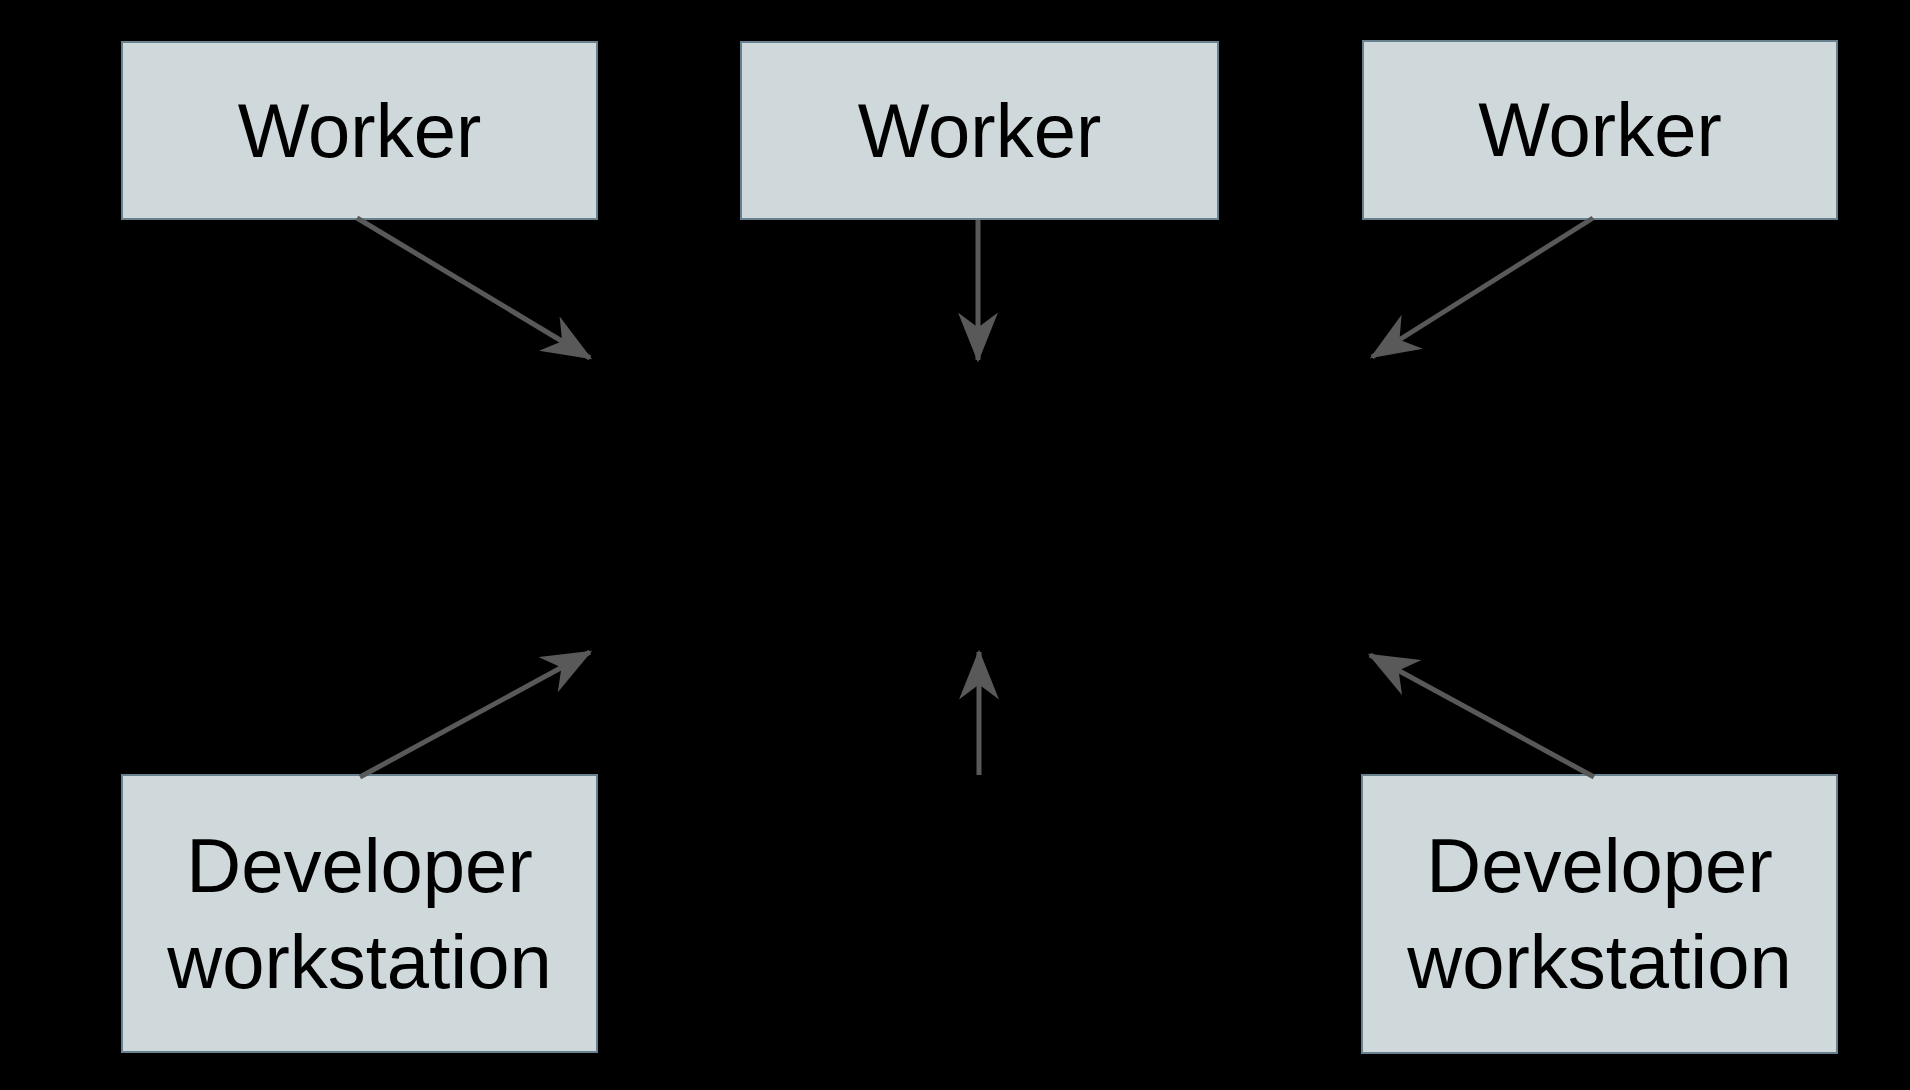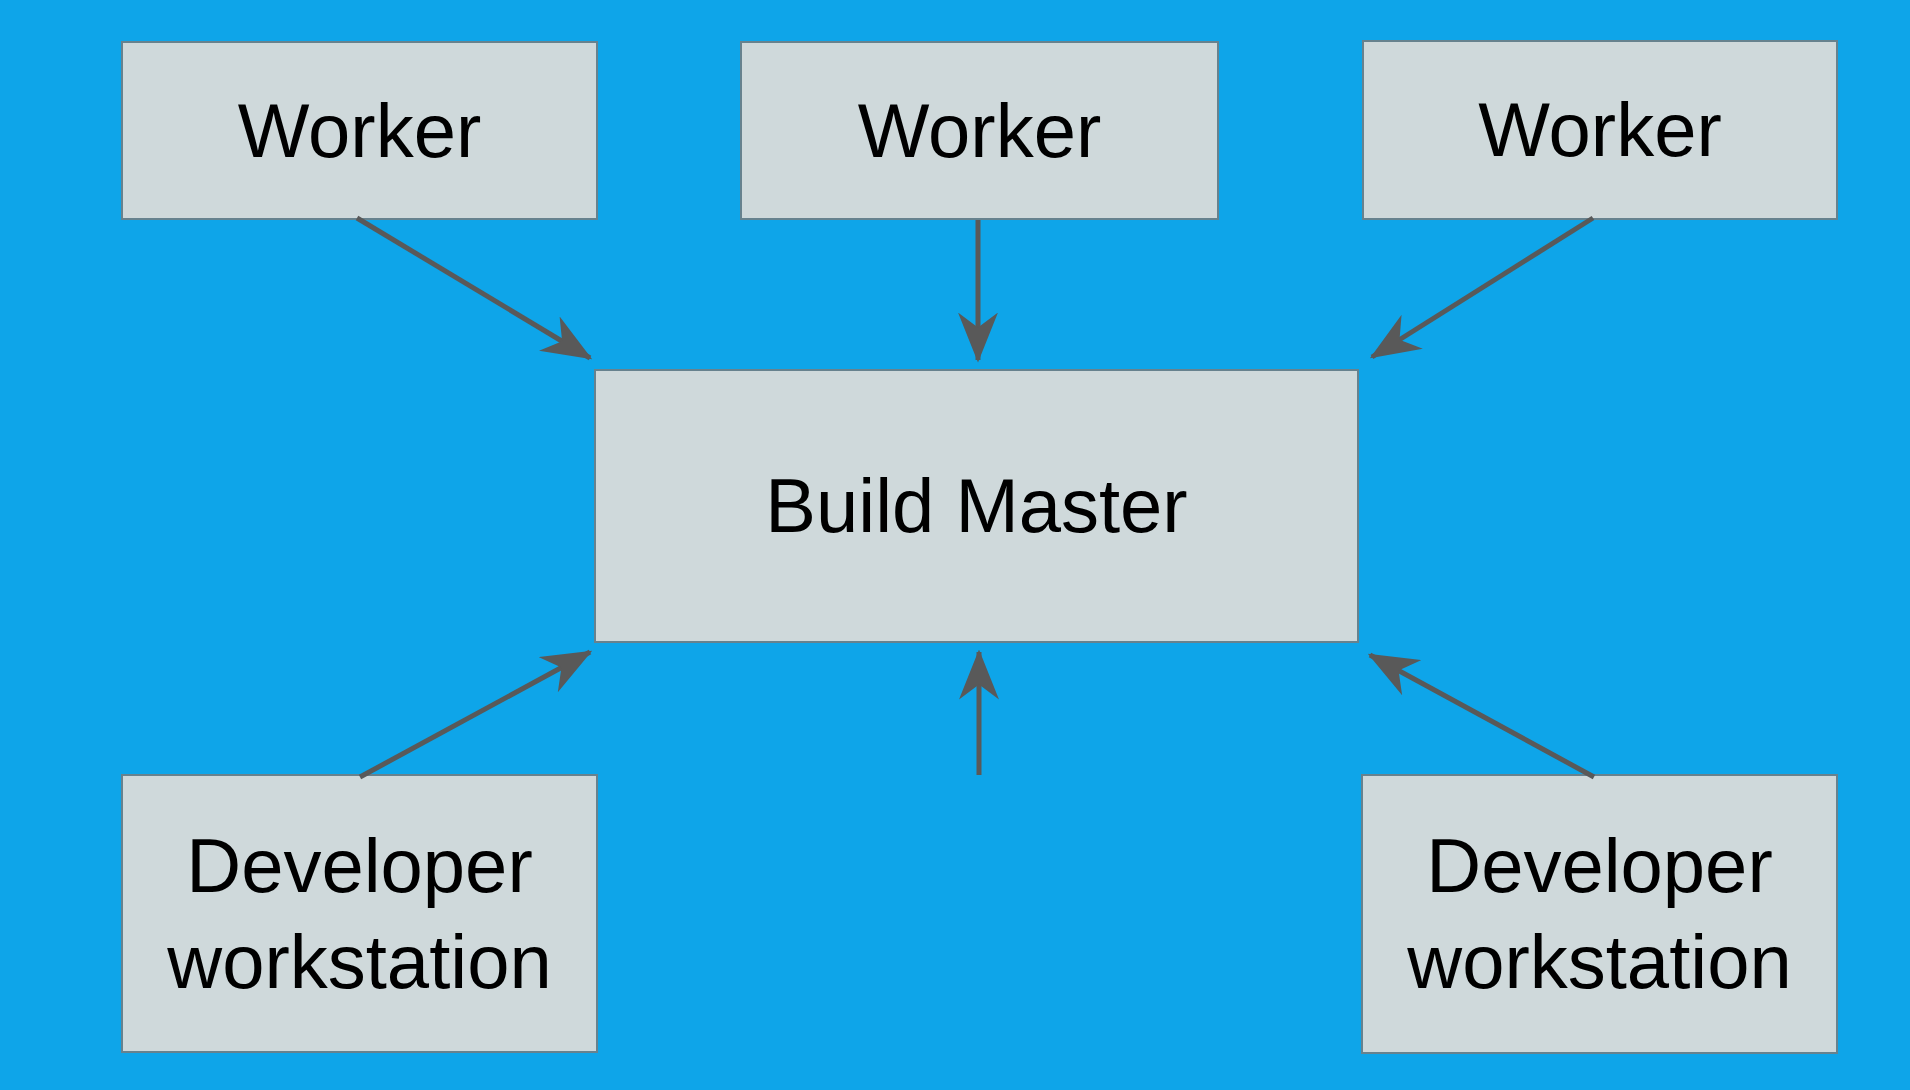--- a/index.html
+++ b/index.html
@@ -8,21 +8,21 @@
     background: #ffffff;
     width: 1910px;
     height: 1090px;
     overflow: hidden;
     font-family: "Liberation Sans", "DejaVu Sans", sans-serif;
   }
   .canvas {
     position: relative;
     width: 1910px;
     height: 1090px;
-    background: #0ea5e9;
+    background: #000000;
   }
   .node {
     position: absolute;
     box-sizing: border-box;
     background: #cfd9db;
     border: 2px solid #67828e;
     display: flex;
     align-items: center;
     justify-content: center;
     text-align: center;
@@ -64,23 +64,20 @@
   </div>
 
   <div class="node n-worker-2">
     <span>Worker</span>
   </div>
 
   <div class="node n-worker-3">
     <span>Worker</span>
   </div>
 
-  <div class="node n-build-master">
-    <span>Build Master</span>
-  </div>
 
   <div class="node n-dev-1">
     <span>Developer workstation</span>
   </div>
 
 
   <div class="node n-dev-2">
     <span>Developer workstation</span>
   </div>
 

